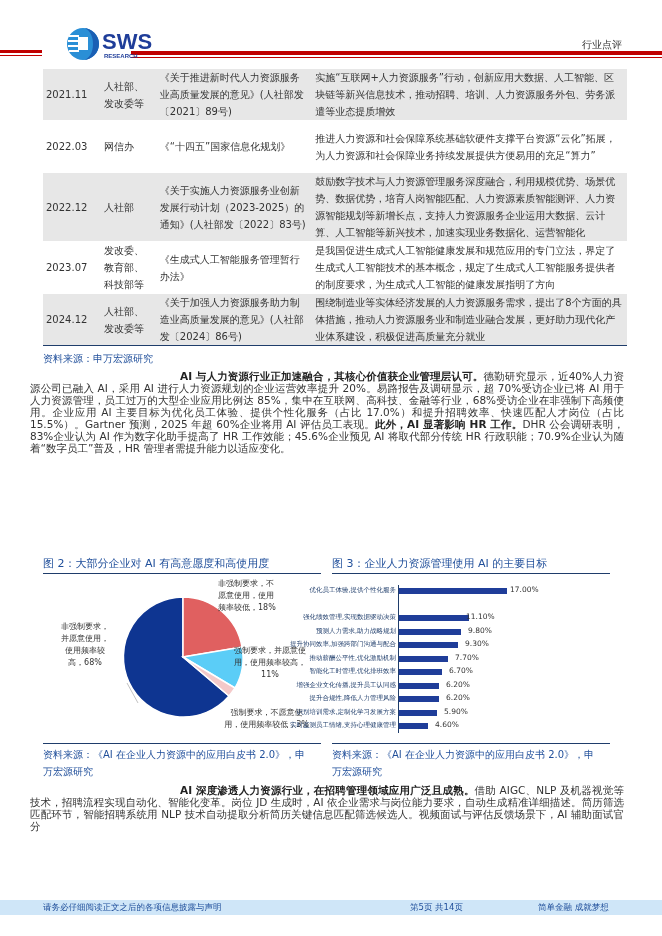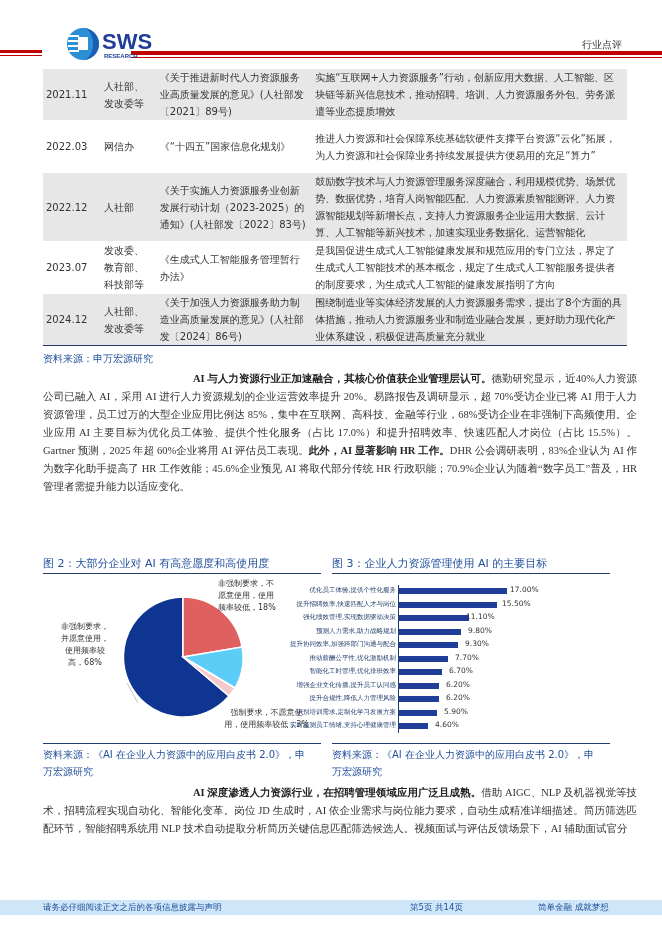--- a/index.html
+++ b/index.html
@@ -21,21 +21,21 @@
   .tbl tr.shade td { background:#e7e7e7; }
   .tbl tr { border-bottom:1px solid #fff; }
   .tbl tr.last { border-bottom:1.5px solid #1f3d6b; }
   .c-date { width:52px; text-align:left; }
   .c-dept { width:50px; }
   .c-doc { width:150px; }
   .c-desc { width:310px; }
   .src { font-size:10px; color:#1f4e9a; }
 
   
-  .para { left:43px; width:594px; font-size:10.5px; line-height:18px; color:#333; text-align:justify;font-family:Liberation Serif, serif; }
+  .para { left:30px; width:594px; font-size:10.5px; line-height:12px; color:#333; text-align:justify; }
   .para b { color:#222; }
   .para .ind { display:inline-block; width:150px; }
 
   
   .fig-title { font-size:11px; font-weight:normal; color:#1f4e9a; border-bottom:1.5px solid #1f3d6b; padding-bottom:2px; }
   .fig-src { font-size:10px; color:#1f4e9a; line-height:17px; }
   .fig-src-line { border-top:1.5px solid #1f3d6b; }
   .pie-lbl { font-size:8px; color:#333; line-height:12px; }
   .bar-row { position:absolute; left:0; height:13px; width:290px; }
   .bar-lbl { position:absolute; right:230px; width:200px; text-align:right; font-size:6.5px; color:#1f3d6b; top:1px; white-space:nowrap; }
@@ -122,41 +122,41 @@
     <div>非强制要求，</div>
     <div>并愿意使用，</div>
     <div>使用频率较</div>
     <div>高，68%</div>
   </div>
   <div class="abs pie-lbl" style="left:175px;top:3px;width:70px;">
     <div>非强制要求，不</div>
     <div>愿意使用，使用</div>
     <div>频率较低，18%</div>
   </div>
+  <div class="abs pie-lbl" style="left:182px;top:70px;width:90px;text-align:center;">
+    <div>强制要求，并愿意使</div>
+    <div>用，使用频率较高，</div>
+    <div>11%</div>
+  </div>
   <div class="abs pie-lbl" style="left:176px;top:132px;width:95px;text-align:center;">
     <div>强制要求，不愿意使</div>
     <div>用，使用频率较低，3%</div>
   </div>
 </div>
 <div class="abs fig-src-line" style="left:43px;top:743px;width:278px;"></div>
 <div class="abs fig-src" style="left:43px;top:746px;width:270px;">资料来源：《AI 在企业人力资源中的应用白皮书 2.0》，申万宏源研究</div>
 
 <div class="abs fig-title" style="left:332px;top:556px;width:278px;">图 3：企业人力资源管理使用 AI 的主要目标</div>
 <div class="abs" style="left:332px;top:585px;width:290px;height:150px;">
   <div class="abs" style="left:66px;top:0;width:1px;height:148px;background:#1f3d6b;"></div>
   <div class="bar-row" style="top:0px">
     <span class="bar-lbl" style="right:226px">优化员工体验,提供个性化服务</span>
     <span class="bar" style="width:108px"></span>
     <span class="bar-val" style="left:178px">17.00%</span>
   </div>
-  <div class="bar-row" style="top:13.5px">
-    <span class="bar-lbl" style="right:226px">提升招聘效率,快速匹配人才与岗位</span>
-    <span class="bar" style="width:98px"></span>
-    <span class="bar-val" style="left:170px">15.50%</span>
-  </div>
   <div class="bar-row" style="top:27px">
     <span class="bar-lbl" style="right:226px">强化绩效管理,实现数据驱动决策</span>
     <span class="bar" style="width:70px"></span>
     <span class="bar-val" style="left:134px">11.10%</span>
   </div>
   <div class="bar-row" style="top:40.5px">
     <span class="bar-lbl" style="right:226px">预测人力需求,助力战略规划</span>
     <span class="bar" style="width:62px"></span>
     <span class="bar-val" style="left:136px">9.80%</span>
   </div>

